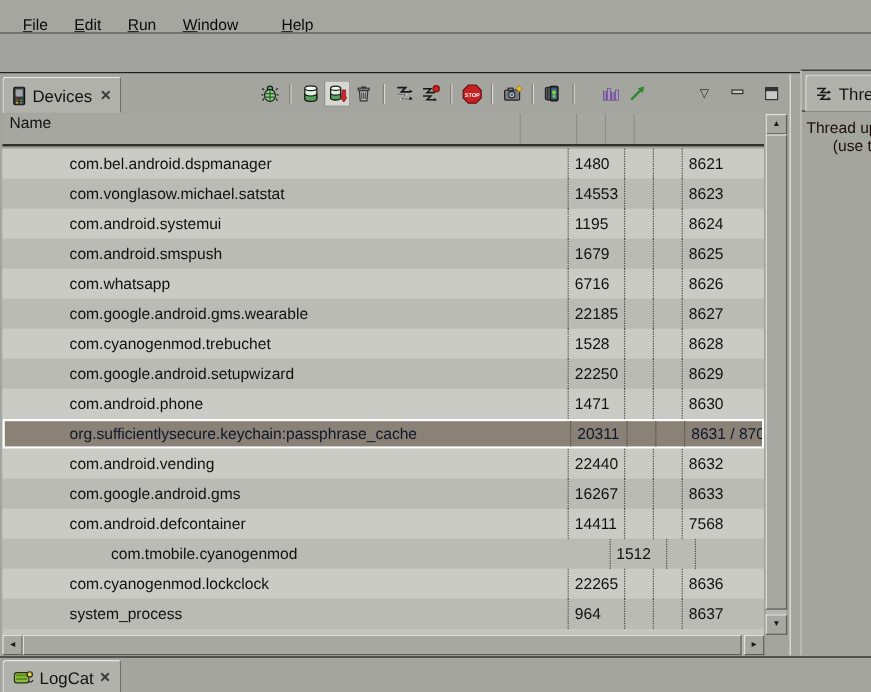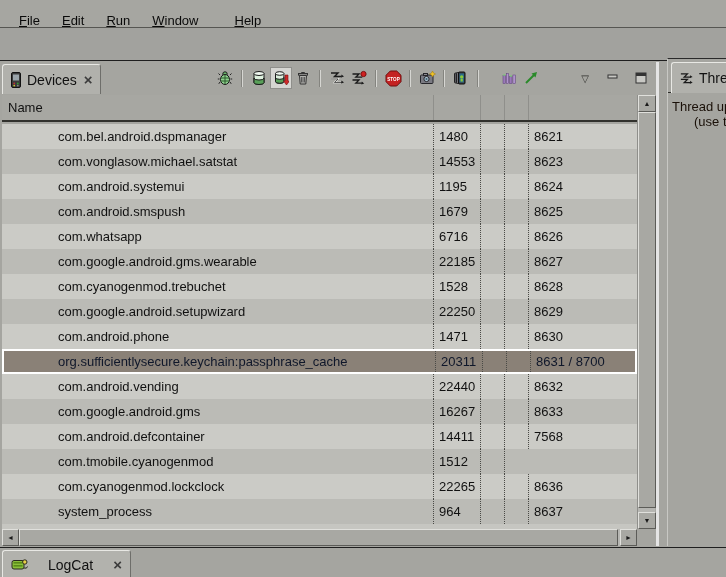--- a/index.html
+++ b/index.html
@@ -14,53 +14,53 @@
   .menu-item::first-letter { text-decoration:underline; }
   .menu-item.gap { margin-left:14px; }
 
   
   .toolbar-empty { position:absolute; left:0; top:27px; width:726px; height:34px; background:#a2a29e;
                    border-top:1px solid #56565二; border-bottom:1px solid #1f1f1f; }
   .toolbar-empty { border-top:1px solid #565652; }
 
   
   .devices-view { position:absolute; left:0; top:62px; width:659px; height:484px; background:#a5a5a0;
-                  border-right:3px solid #e5e5e5; }
+                  border-right:1px solid #e5e5e5; }
   .tabbar { position:absolute; left:0; top:0; width:100%; height:32px; }
   .tab { position:absolute; left:2px; top:2px; height:30px; display:flex; align-items:center; gap:5px;
          padding:0 7px; background:#b1b1ac; border:1px solid #6e6e6a; border-bottom:none;
          border-top-color:#e8e8e4; border-left-color:#e8e8e4; border-radius:3px 3px 0 0; font-size:14px; }
   .tab .close-x { font-size:15px; font-weight:bold; color:#3c3c3c; line-height:10px; margin-left:2px; }
 
   .view-toolbar { position:absolute; left:214px; top:3px; right:4px; height:26px;
                   display:flex; align-items:center; }
   .tbtn { width:22px; height:22px; display:flex; align-items:center; justify-content:center; }
   .tbtn.active { background:#d6d6d2; border:1px solid #8f8f8b; }
   .tsep { width:2px; height:17px; border-left:1px solid #84847f; border-right:1px solid #d6d6d2; margin:0 5px; }
   .tspace { flex:1; }
   .glyph-btn { font-size:10px; color:#2e2e2a; }
 
   
   .table-header { position:absolute; left:2px; top:33px; width:635px; height:27px; background:#a7a7a2;
                   border-bottom:2px solid #31312d; display:flex; align-items:center; font-size:13px; }
-  .hc { height:100%; display:flex; align-items:center; }
+  .hc { height:100%; display:flex; align-items:flex-start; }
   .hc + .hc { border-left:1px solid #8f8f8b; }
   .hc-name  { width:431px; padding-left:6px; }
   .hc-pid   { width:47px; }
   .hc-c3    { width:24px; }
   .hc-c4    { width:24px; }
   .hc-port  { flex:1; }
 
   .rows { position:absolute; left:2px; top:62px; width:635px; height:405px; background:#c6c6c1; font-size:13px; }
-  .row { display:flex; height:25px; background:#cbcbc6; }
+  .row { display:flex; height:25px; background:#cbcbc6;justify-content:center; }
   .row.alt { background:#bbbbb6; }
   .cell { height:100%; display:flex; align-items:center; overflow:hidden; white-space:nowrap; }
   .cell + .cell { border-left:1px dotted #4a4a46; }
   .cell.name { width:431px; padding-left:56px; }
-  .cell.pid  { width:47px; padding-left:5px; }
+  .cell.pid  { width:47px; padding-left:5px;margin-left:40px; }
   .cell.c3   { width:24px; }
   .cell.c4   { width:24px; }
   .cell.port { flex:1; padding-left:5px; }
   .row.selected { background:#8a8177; color:#0f172a; border:2px solid #ffffff; }
   .row.selected .cell.name { padding-left:54px; }
 
   
   .sbtn { background:#a8a8a3; border:1px solid; border-color:#e0e0dc #5c5c58 #5c5c58 #e0e0dc;
           display:flex; align-items:center; justify-content:center; font-size:7px; color:#1a1a1a; }
   .vscroll { position:absolute; left:637px; top:33px; width:18px; height:434px; background:#b6b6b2;
@@ -84,21 +84,21 @@
           padding:0 7px; background:#b1b1ac; border:1px solid #6e6e6a; border-bottom:none;
           border-top-color:#e8e8e4; border-left-color:#e8e8e4; border-radius:3px 3px 0 0;
           font-size:14px; white-space:nowrap; }
   .threads-msg { position:absolute; left:4px; top:40px; width:400px; font-size:13px; color:#1a1008; }
   .threads-msg .l1 { white-space:nowrap; }
   .threads-msg .l2 { white-space:nowrap; margin-left:22px; }
 
   
   .logcat-bar { position:absolute; left:0; top:547px; width:726px; height:30px; background:#a5a5a0;
                 border-top:1px solid #1f1f1f; }
-  .logcat-tab { position:absolute; left:2px; top:2px; height:28px; display:flex; align-items:center; gap:20px;
+  .logcat-tab { position:absolute; left:2px; top:2px; height:28px; display:flex; align-items:center; gap:5px;
                 padding:0 8px; background:#b2b2ad; border:1px solid #6e6e6a; border-bottom:none;
                 border-top-color:#e8e8e4; border-left-color:#e8e8e4; border-radius:3px 3px 0 0; font-size:14px; }
 
   svg { display:block; }
 </style>
 </head>
 <body>
 
 <div class="screen">
 

